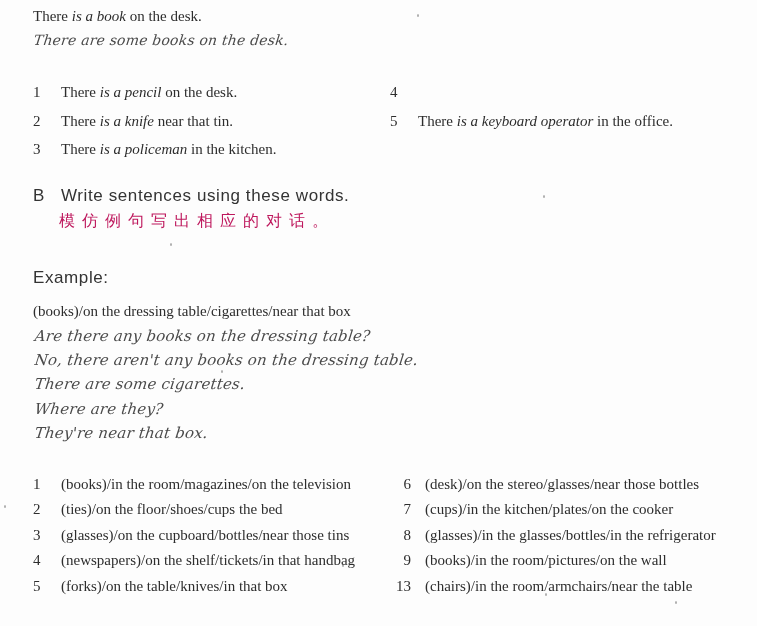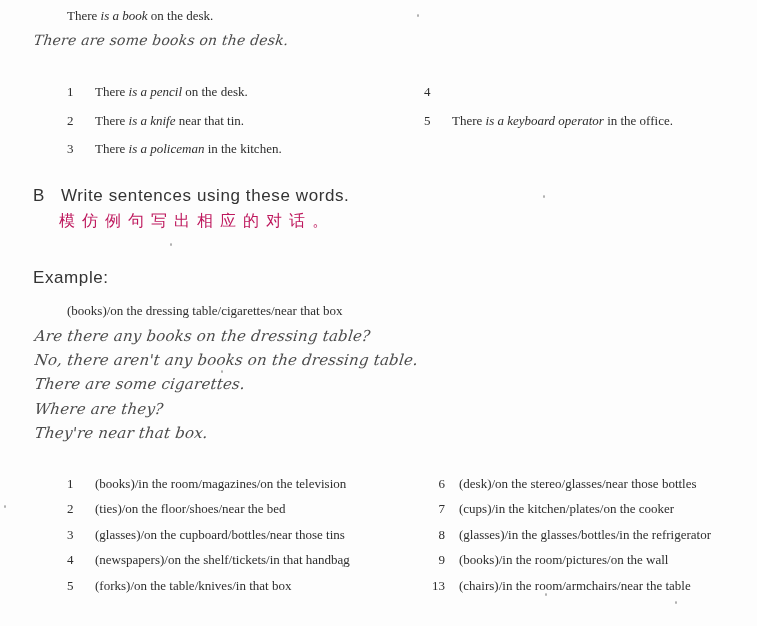--- a/index.html
+++ b/index.html
@@ -5,21 +5,21 @@
   html,body{margin:0;padding:0;background:#ffffff;}
   #page{
     position:relative;
     width:757px;height:626px;
     background:#fdfdfd;
     font-family:"Liberation Serif", serif;
     color:#2d2d2d;
     overflow:hidden;
   }
   .abs{position:absolute;}
-  .serif{font-family:"Liberation Serif", serif;font-size:13px;color:#2d2d2d;margin-left:34px;}
+  .serif{font-family:"Liberation Serif", serif;font-size:15px;color:#2d2d2d;}
   .serif i{font-style:italic;}
   .script{
     font-family:"DejaVu Serif", serif;
     font-style:italic;
     color:#4a4a4a;
     transform:skewX(-7deg);
     transform-origin:left bottom;
     letter-spacing:0.2px;
   }
   .sans{
@@ -97,21 +97,21 @@
     <div class="script" style="font-size:15px;height:24.2px;">They're near that box.</div>
   </div>
 
   <div class="abs list listb" style="left:33px;top:476px;width:360px;">
     <div class="row serif">
       <span class="num">1</span>
       <span>(books)/in the room/magazines/on the television</span>
     </div>
     <div class="row serif">
       <span class="num">2</span>
-      <span>(ties)/on the floor/shoes/near the bed</span>
+      <span>(ties)/on the floor/shoes/cups the bed</span>
     </div>
     <div class="row serif">
       <span class="num">3</span>
       <span>(glasses)/on the cupboard/bottles/near those tins</span>
     </div>
     <div class="row serif">
       <span class="num">4</span>
       <span>(newspapers)/on the shelf/tickets/in that handbag</span>
     </div>
     <div class="row serif">

